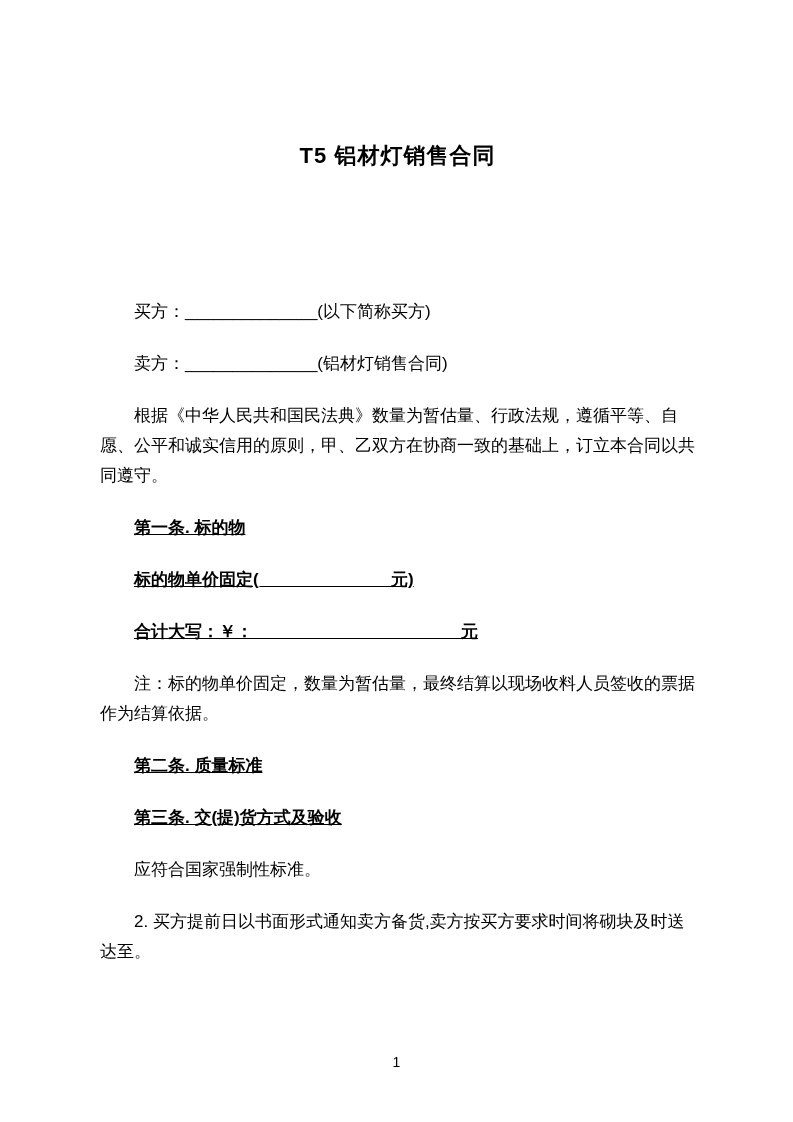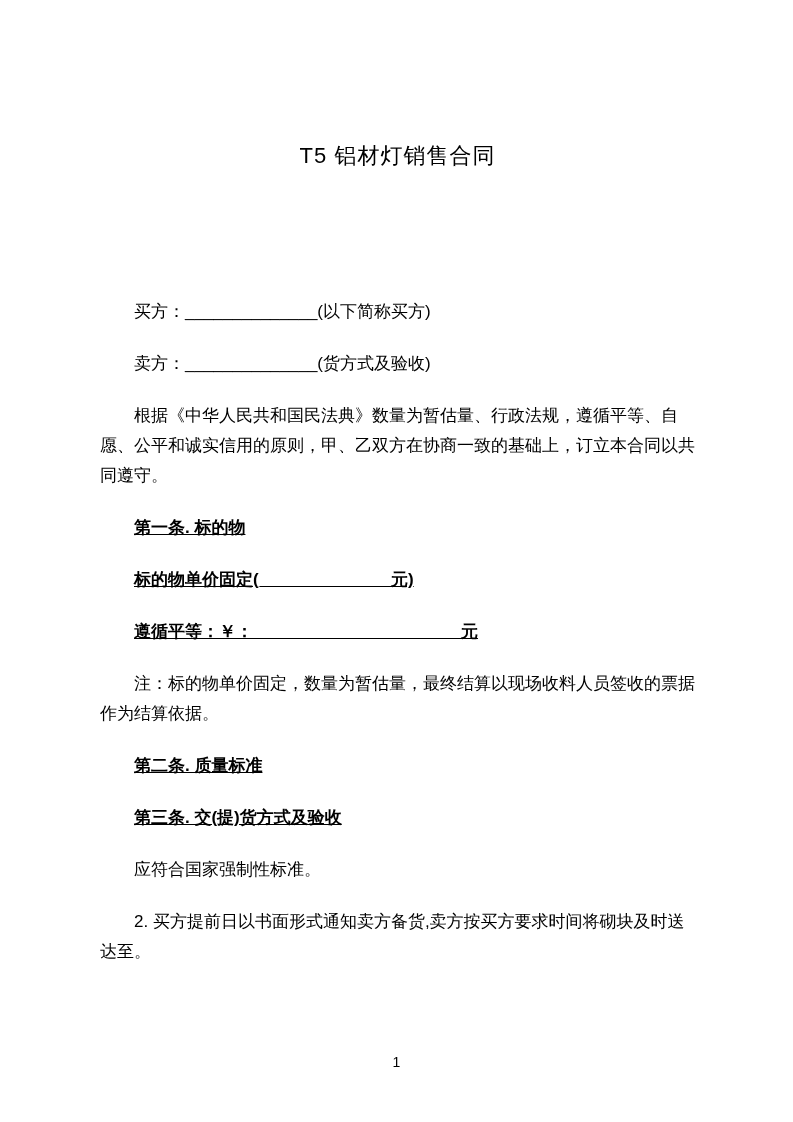--- a/index.html
+++ b/index.html
@@ -13,21 +13,21 @@
     overflow: hidden;
     color: #000000;
     font-family: "Liberation Sans", "DejaVu Sans", sans-serif;
   }
   .content {
     padding: 143px 98px 0 100px;
   }
   .doc-title {
     text-align: center;
     font-size: 22px;
-    font-weight: normal;
+    font-weight: bold;
     line-height: 26px;
     margin-bottom: 128px;
     letter-spacing: 1px;
   }
   .para {
     font-size: 17px;
     line-height: 30px;
     margin-bottom: 22px;
     text-indent: 34px;
     word-break: break-all;
@@ -46,30 +46,30 @@
 </head>
 <body>
 
 <div class="page">
   <div class="content">
 
     <h1 class="doc-title">T5 铝材灯销售合同</h1>
 
     <p class="para">买方：______________(以下简称买方)</p>
 
-    <p class="para">卖方：______________(货方式及验收)</p>
+    <p class="para">卖方：______________(铝材灯销售合同)</p>
 
     <p class="para">根据《中华人民共和国民法典》数量为暂估量、行政法规，遵循平等、自愿、公平和诚实信用的原则，甲、乙双方在协商一致的基础上，订立本合同以共同遵守。</p>
 
     <p class="para bold">第一条. 标的物</p>
 
 
     <p class="para bold">标的物单价固定(______________元)</p>
 
-    <p class="para bold">遵循平等：￥：______________________元</p>
+    <p class="para bold">合计大写：￥：______________________元</p>
 
     <p class="para">注：标的物单价固定，数量为暂估量，最终结算以现场收料人员签收的票据作为结算依据。</p>
 
     <p class="para bold">第二条. 质量标准</p>
 
     <p class="para bold">第三条. 交(提)货方式及验收</p>
 
     <p class="para">应符合国家强制性标准。</p>
 
     <p class="para">2. 买方提前日以书面形式通知卖方备货,卖方按买方要求时间将砌块及时送达至。</p>

